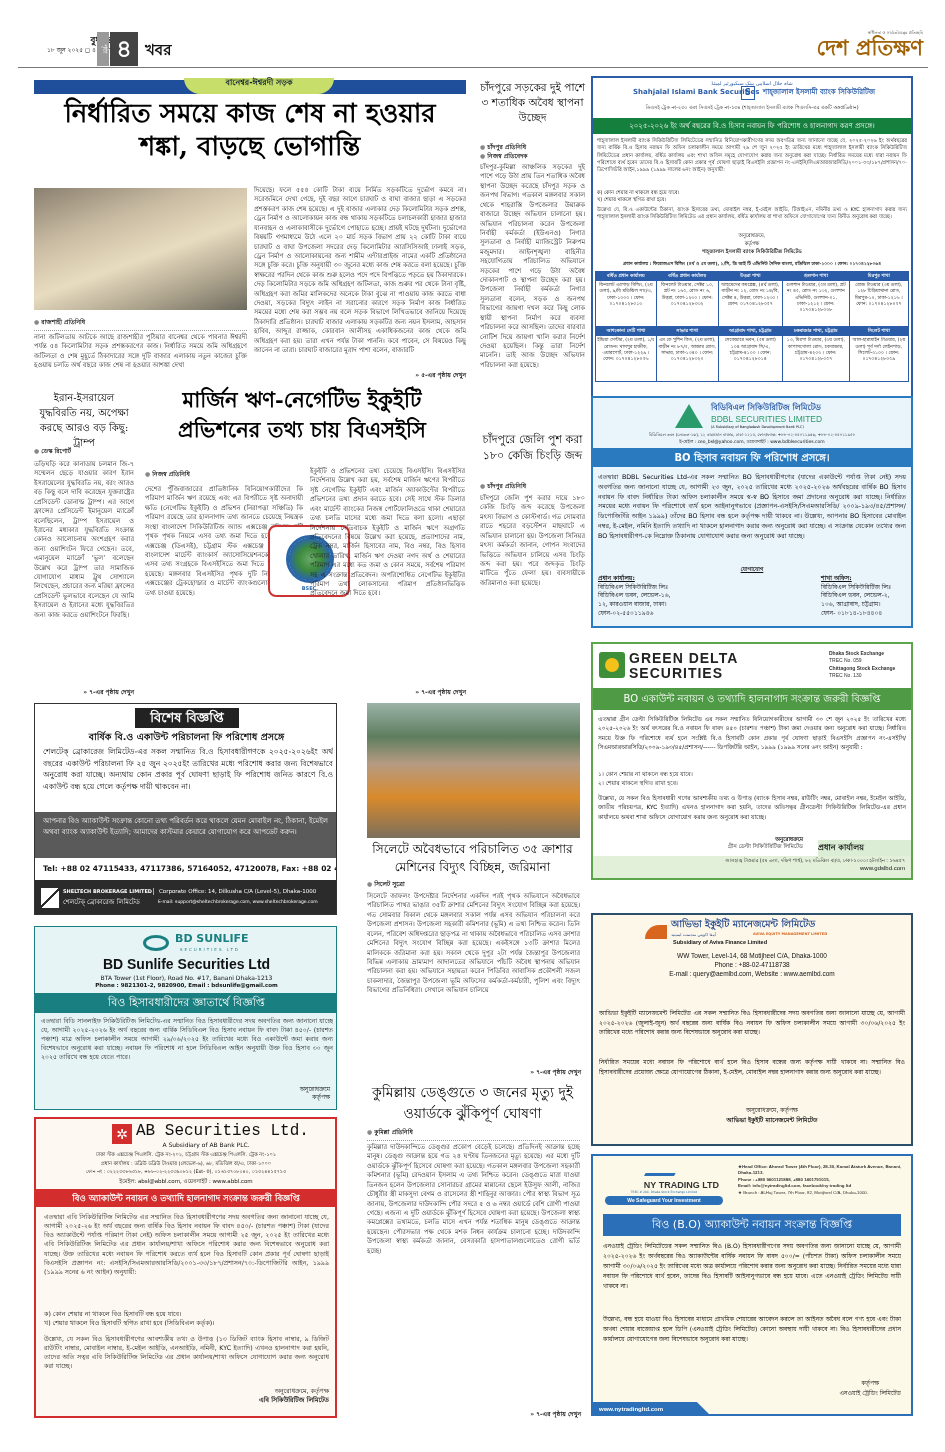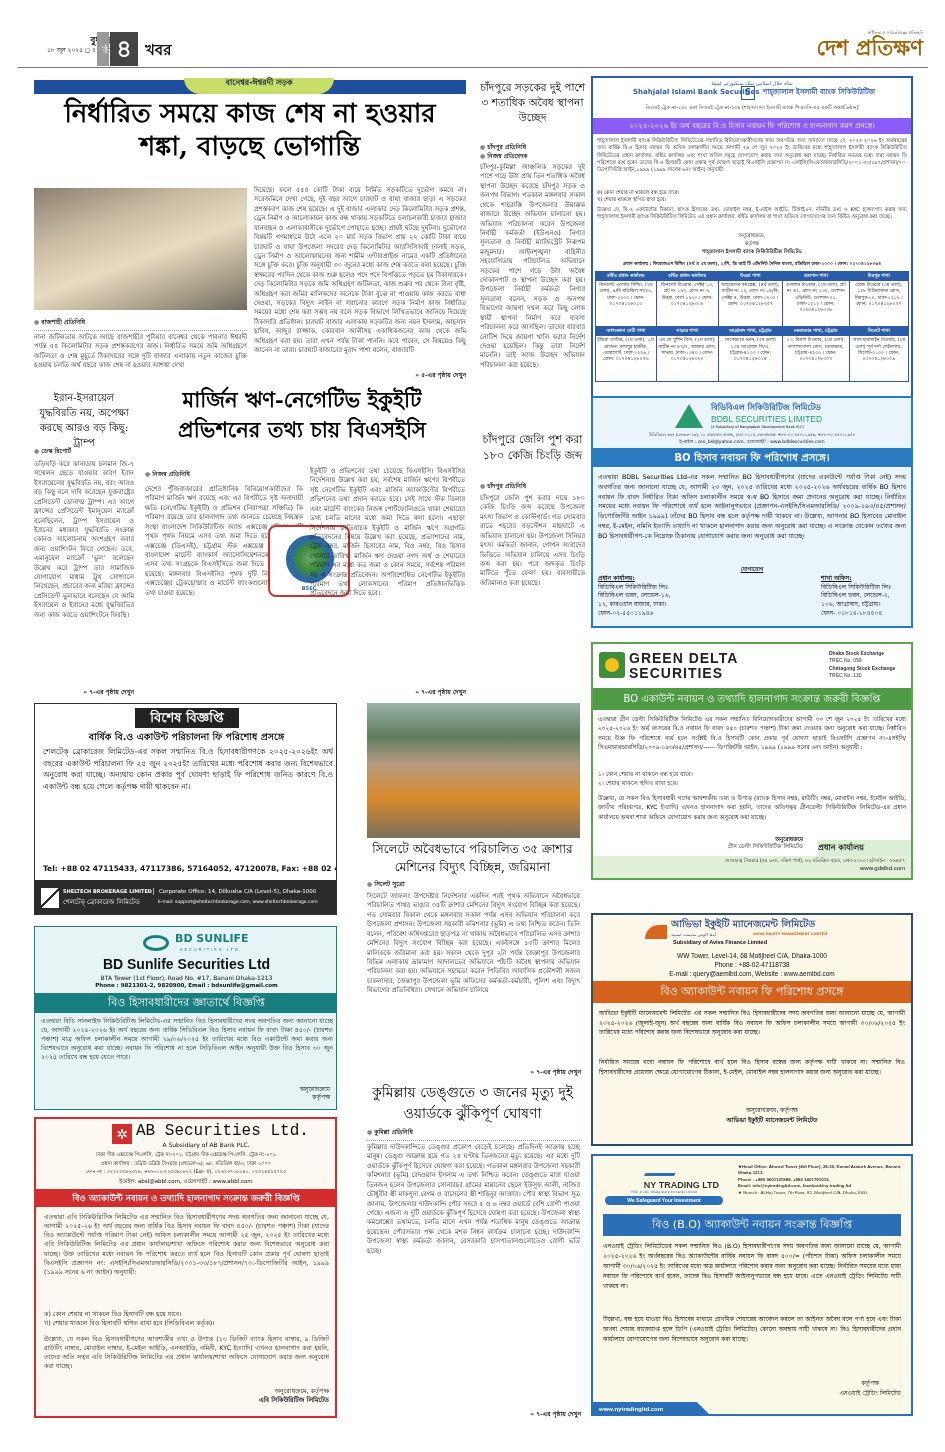--- a/index.html
+++ b/index.html
@@ -67,20 +67,21 @@
   <div class="abs" style="left:16px;top:8px;width:48px;height:48px;border-radius:50%;border:3px solid #2a66a8;background:radial-gradient(circle,#6aa86a 0%,#3c8a3c 40%,#2a66a8 70%,#fff 72%)"></div>
   <div class="abs" style="left:0;top:58px;width:78px;text-align:center;font-size:5px;color:#2a66a8;font-weight:bold">BSEC</div>
 </div>
 <div class="abs txt" style="left:310px;top:467px;width:155px;height:218px">ইকুইটি ও প্রভিশনের তথ্য চেয়েছে বিএসইসি। বিএসইসির নির্দেশনায় উল্লেখ করা হয়, সর্বশেষ মার্জিন ঋণের বিপরীতে সৃষ্ট নেগেটিভ ইকুইটি এবং মার্জিন অ্যাকাউন্টের বিপরীতে প্রভিশনের তথ্য প্রদান করতে হবে। সেই সাথে স্টক ডিলার এবং মার্চেন্ট ব্যাংকের নিজস্ব পোর্টফোলিওতে থাকা শেয়ারের তথ্য চলতি মাসের মধ্যে জমা দিতে বলা হলো। এছাড়া নির্দেশনায় নেতিবাচক ইকুইটি ও মার্জিন ঋণে অগ্রগতি প্রতিবেদনের বিষয়ে উল্লেখ করা হয়েছে, প্রত্যাশাদের নাম, ট্রেক নম্বর, মার্জিন হিসাবের নাম, বিও নম্বর, বিও হিসাব খোলার তারিখ, মার্জিন ঋণ দেওয়া নগদ অর্থ ও শেয়ারের পরিমাণ এর মধ্যে কত জমা ও কোন সময়ে, সর্বশেষ পরিমাণ সহ এ সংক্রান্ত প্রতিবেদন। অপরিশোধিত নেগেটিভ ইকুইটির পরিমাণ তথা লোকসানের পরিমাণ প্রতিষ্ঠানভিত্তিক প্রতিবেদনে জমা দিতে হবে।</div>
 <div class="abs more" style="left:380px;top:688px;width:86px">৭-এর পৃষ্ঠায় দেখুন</div>
 
 <div class="abs ad" style="left:34px;top:703px;width:303px;height:212px;border:1px solid #333">
   <div class="abs" style="left:100px;top:4px;width:104px;height:20px;background:#222;color:#fff;text-align:center;font-size:13px;font-weight:bold;line-height:20px">বিশেষ বিজ্ঞপ্তি</div>
   <div class="abs" style="left:0;top:27px;width:303px;text-align:center;font-size:9.5px;font-weight:bold">বার্ষিক বি.ও একাউন্ট পরিচালনা ফি পরিশোধ প্রসঙ্গে</div>
   <div class="abs txt" style="left:8px;top:42px;width:290px;height:60px;font-size:7.5px;line-height:1.55;color:#000">শেলটেক্ ব্রোকারেজ লিমিটেড-এর সকল সম্মানিত বি.ও হিসাবধারীগণকে ২০২৫-২০২৬ইং অর্থ বছরের একাউন্ট পরিচালনা ফি ২৫ জুন ২০২৫ইং তারিখের মধ্যে পরিশোধ করার জন্য বিশেষভাবে অনুরোধ করা যাচ্ছে। অন্যথায় কোন প্রকার পূর্ব ঘোষণা ছাড়াই ফি পরিশোধ জনিত কারণে বি.ও একাউন্ট বন্ধ হয়ে গেলে কর্তৃপক্ষ দায়ী থাকবেন না।</div>
+  <div class="abs" style="left:0;top:108px;width:303px;height:46px;background:#5a5a5a;color:#fff;font-size:7px;padding:4px 8px;line-height:1.5">আপনার বিও অ্যাকাউন্ট সংক্রান্ত কোনো তথ্য পরিবর্তন করে থাকলে যেমন মোবাইল নং, ঠিকানা, ইমেইল অথবা ব্যাংক অ্যাকাউন্ট ইত্যাদি; আমাদের কাস্টমার কেয়ারে যোগাযোগ করে আপডেট করুন।</div>
   <div class="abs" style="left:8px;top:160px;font-size:7.5px;font-weight:bold;white-space:nowrap">Tel: +88 02 47115433, 47117386, 57164052, 47120078, Fax: +88 02 47117308</div>
   <div class="abs" style="left:0;top:176px;width:303px;height:36px;background:#2b2b2b;color:#fff">
     <div class="abs" style="left:6px;top:8px;width:18px;height:20px;background:linear-gradient(135deg,#fff 45%,#2b2b2b 45%,#2b2b2b 55%,#fff 55%)"></div>
     <div class="abs" style="left:28px;top:8px;font-size:5px;font-weight:bold">SHELTECH BROKERAGE LIMITED</div>
     <div class="abs" style="left:28px;top:18px;font-size:6.5px">শেলটেক্ ব্রোকারেজ লিমিটেড</div>
     <div class="abs" style="left:118px;top:8px;font-size:5.5px;border-left:1px solid #aaa;padding-left:5px">Corporate Office: 14, Dilkusha C/A (Level-5), Dhaka-1000</div>
     <div class="abs" style="left:118px;top:19px;font-size:4.5px;padding-left:5px">E-mail: support@sheltechbrokerage.com, www.sheltechbrokerage.com</div>
   </div>
 </div>
 
@@ -130,21 +131,21 @@
     <div style="font-weight:bold">এবি সিকিউরিটিজ লিমিটেড</div>
   </div>
 </div>
 
 <div class="abs ad" style="left:591px;top:76px;width:322px;height:362px;border:2px solid #2a5ca8;background:#fff">
   <div class="abs" style="left:0;top:2px;width:318px;text-align:center;font-size:5px;color:#2a5ca8">شاہ جلال اسلامی بینک سیکیورٹیز لمیٹڈ</div>
   <div class="abs" style="left:40px;top:10px;font-size:7px;font-weight:bold;color:#2a5ca8">Shahjalal Islami Bank Securities</div>
   <div class="abs" style="left:148px;top:8px;width:14px;height:14px;border:1.5px solid #2a5ca8;color:#2a5ca8;font-size:8px;text-align:center;line-height:12px;font-weight:bold">S</div>
   <div class="abs" style="left:170px;top:10px;font-size:7px;font-weight:bold;color:#2a5ca8">শাহ্‌জালাল ইসলামী ব্যাংক সিকিউরিটিজ</div>
   <div class="abs" style="left:0;top:27px;width:318px;text-align:center;font-size:4.8px">ডিএসই ট্রেক নং-২৩০ এবং সিএসই ট্রেক নং-১৩৪ (শাহ্‌জালাল ইসলামী ব্যাংক পিএলসি-এর একটি অঙ্গপ্রতিষ্ঠান)</div>
-  <div class="abs bar" style="left:0;top:40px;width:318px;height:16px;background:#8b5cf6;font-size:7px;line-height:16px;font-weight:normal">২০২৫-২০২৬ ইং অর্থ বছরের বি.ও হিসাব নবায়ন ফি পরিশোধ ও হালনাগাদ করণ প্রসঙ্গে।</div>
+  <div class="abs bar" style="left:0;top:40px;width:318px;height:16px;background:#15803d;font-size:7px;line-height:16px;font-weight:normal">২০২৫-২০২৬ ইং অর্থ বছরের বি.ও হিসাব নবায়ন ফি পরিশোধ ও হালনাগাদ করণ প্রসঙ্গে।</div>
   <div class="abs txt" style="left:4px;top:59px;width:310px;height:50px;font-size:5px">শাহ্‌জালাল ইসলামী ব্যাংক সিকিউরিটিজ লিমিটেডের সম্মানিত বিনিয়োগকারীগণের সদয় অবগতির জন্য জানানো যাচ্ছে যে, ২০২৫-২০২৬ ইং অর্থবছরের জন্য বার্ষিক বি.ও হিসাব নবায়ন ফি অফিস চলাকালীন সময়ে আগামী ২৯ শে জুন ২০২৫ ইং তারিখের মধ্যে শাহ্‌জালাল ইসলামী ব্যাংক সিকিউরিটিজ লিমিটেডের প্রধান কার্যালয়, বর্ধিত কার্যালয় এবং শাখা অফিস সমূহে যোগাযোগ করার জন্য অনুরোধ করা যাচ্ছে। নির্ধারিত সময়ের মধ্যে যারা নবায়ন ফি পরিশোধে ব্যর্থ হবেন তাদের বি.ও হিসাবটি কোন প্রকার পূর্ব ঘোষণা ছাড়াই বিএসইসি প্রজ্ঞাপন নং-এসইসি/সিএমআরআরসিডি/২০০১-৩৩/১৮৭/প্রশাসন/৭০-ডিপোজিটরি আইন,১৯৯৯ (১৯৯৯ সালের ৬নং আইন) অনুযায়ী:</div>
   <div class="abs" style="left:4px;top:111px;font-size:5px">
     <div>ক) কোন শেয়ার না থাকলে বন্ধ হয়ে যাবে।</div>
     <div>খ) শেয়ার থাকলে স্থগিত রাখা হবে।</div>
   </div>
   <div class="abs txt" style="left:4px;top:128px;width:310px;height:24px;font-size:5px">উল্লেখ্য যে, বি.ও একাউন্টের ঠিকানা, ব্যাংক হিসাবের তথ্য, মোবাইল নম্বর, ই-মেইল আইডি, টিআইএন, নমিনীর তথ্য ও KYC হালনাগাদ করার জন্য শাহ্‌জালাল ইসলামী ব্যাংক সিকিউরিটিজ লিমিটেড এর প্রধান কার্যালয়, বর্ধিত কার্যালয় বা শাখা অফিসে যোগাযোগের জন্য বিনীত অনুরোধ করা যাচ্ছে।</div>
   <div class="abs" style="left:0;top:153px;width:318px;text-align:center;font-size:5px;line-height:1.6">
     <div>অনুরোধক্রমে,</div>
     <div>কর্তৃপক্ষ</div>
     <div style="font-weight:bold">শাহ্‌জালাল ইসলামী ব্যাংক সিকিউরিটিজ লিমিটেড</div>
@@ -244,21 +245,20 @@
 
 <div class="abs ad" style="left:591px;top:913px;width:322px;height:233px;border:2px solid #2d4f6e;background:#fdf7ea">
   <div class="abs" style="left:52px;top:10px;width:22px;height:14px;background:#d9661f;border-radius:14px 0 0 0"></div>
   <div class="abs" style="left:78px;top:3px;font-size:9.5px;font-weight:bold;color:#2d4f8e">আভিভা ইকুইটি ম্যানেজমেন্ট লিমিটেড</div>
   <div class="abs" style="left:78px;top:17px;font-size:4px;color:#2d4f8e">أبيفا اكويتي منجمنت ليميتيد</div>
   <div class="abs" style="left:160px;top:17px;font-size:3.5px;color:#d9661f;font-weight:bold">AVIVA EQUITY MANAGEMENT LIMITED</div>
   <div class="abs" style="left:80px;top:24px;font-size:5.5px;font-weight:bold;font-family:'Liberation Sans',sans-serif">Subsidiary of Aviva Finance Limited</div>
   <div class="abs" style="left:0;top:37px;width:318px;text-align:center;font-size:6.5px;font-family:'Liberation Sans',sans-serif">WW Tower, Level-14, 68 Motijheel C/A, Dhaka-1000</div>
   <div class="abs" style="left:0;top:46px;width:318px;text-align:center;font-size:6.5px;font-family:'Liberation Sans',sans-serif">Phone : +88-02-47118738</div>
   <div class="abs" style="left:0;top:55px;width:318px;text-align:center;font-size:6.5px;font-family:'Liberation Sans',sans-serif">E-mail : query@aemlbd.com, Website : www.aemlbd.com</div>
-  <div class="abs bar" style="left:0;top:66px;width:318px;height:22px;background:#d4621c;font-size:11px;line-height:22px;font-weight:normal">বিও অ্যাকাউন্ট নবায়ন ফি পরিশোধ প্রসঙ্গে</div>
   <div class="abs txt" style="left:6px;top:93px;width:306px;height:44px;font-size:6px;line-height:1.6;color:#000">আভিভা ইকুইটি ম্যানেজমেন্ট লিমিটেড এর সকল সম্মানিত বিও হিসাবধারীদের সদয় অবগতির জন্য জানানো যাচ্ছে যে, আগামী ২০২৫-২০২৬ (জুলাই-জুন) অর্থ বছরের জন্য বার্ষিক বিও নবায়ন ফি অফিস চলাকালীন সময়ে আগামী ৩০/০৬/২০২৫ ইং তারিখের মধ্যে পরিশোধ করার জন্য বিশেষভাবে অনুরোধ করা যাচ্ছে।</div>
   <div class="abs txt" style="left:6px;top:142px;width:306px;height:36px;font-size:6px;line-height:1.6;color:#000">নির্ধারিত সময়ের মধ্যে নবায়ন ফি পরিশোধে ব্যর্থ হলে বিও হিসাব বন্ধের জন্য কর্তৃপক্ষ দায়ী থাকবে না। সম্মানিত বিও হিসাবধারীদের প্রযোজ্য ক্ষেত্রে যোগাযোগের ঠিকানা, ই-মেইল, মোবাইল নম্বর হালনাগাদ করার জন্য অনুরোধ করা যাচ্ছে।</div>
   <div class="abs" style="left:0;top:190px;width:318px;text-align:center;font-size:6px;line-height:1.6;padding-left:40px">
     <div>অনুরোধক্রমে, কর্তৃপক্ষ</div>
     <div style="font-weight:bold">আভিভা ইকুইটি ম্যানেজমেন্ট লিমিটেড</div>
   </div>
 </div>
 
 <div class="abs ad" style="left:591px;top:1154px;width:322px;height:262px;border:2px solid #2a6fb8;background:#fdf9e8">
   <div class="abs" style="left:55px;top:6px;width:30px;height:14px;border-bottom:3px solid #2a6fb8;transform:skewX(-30deg)"></div>

